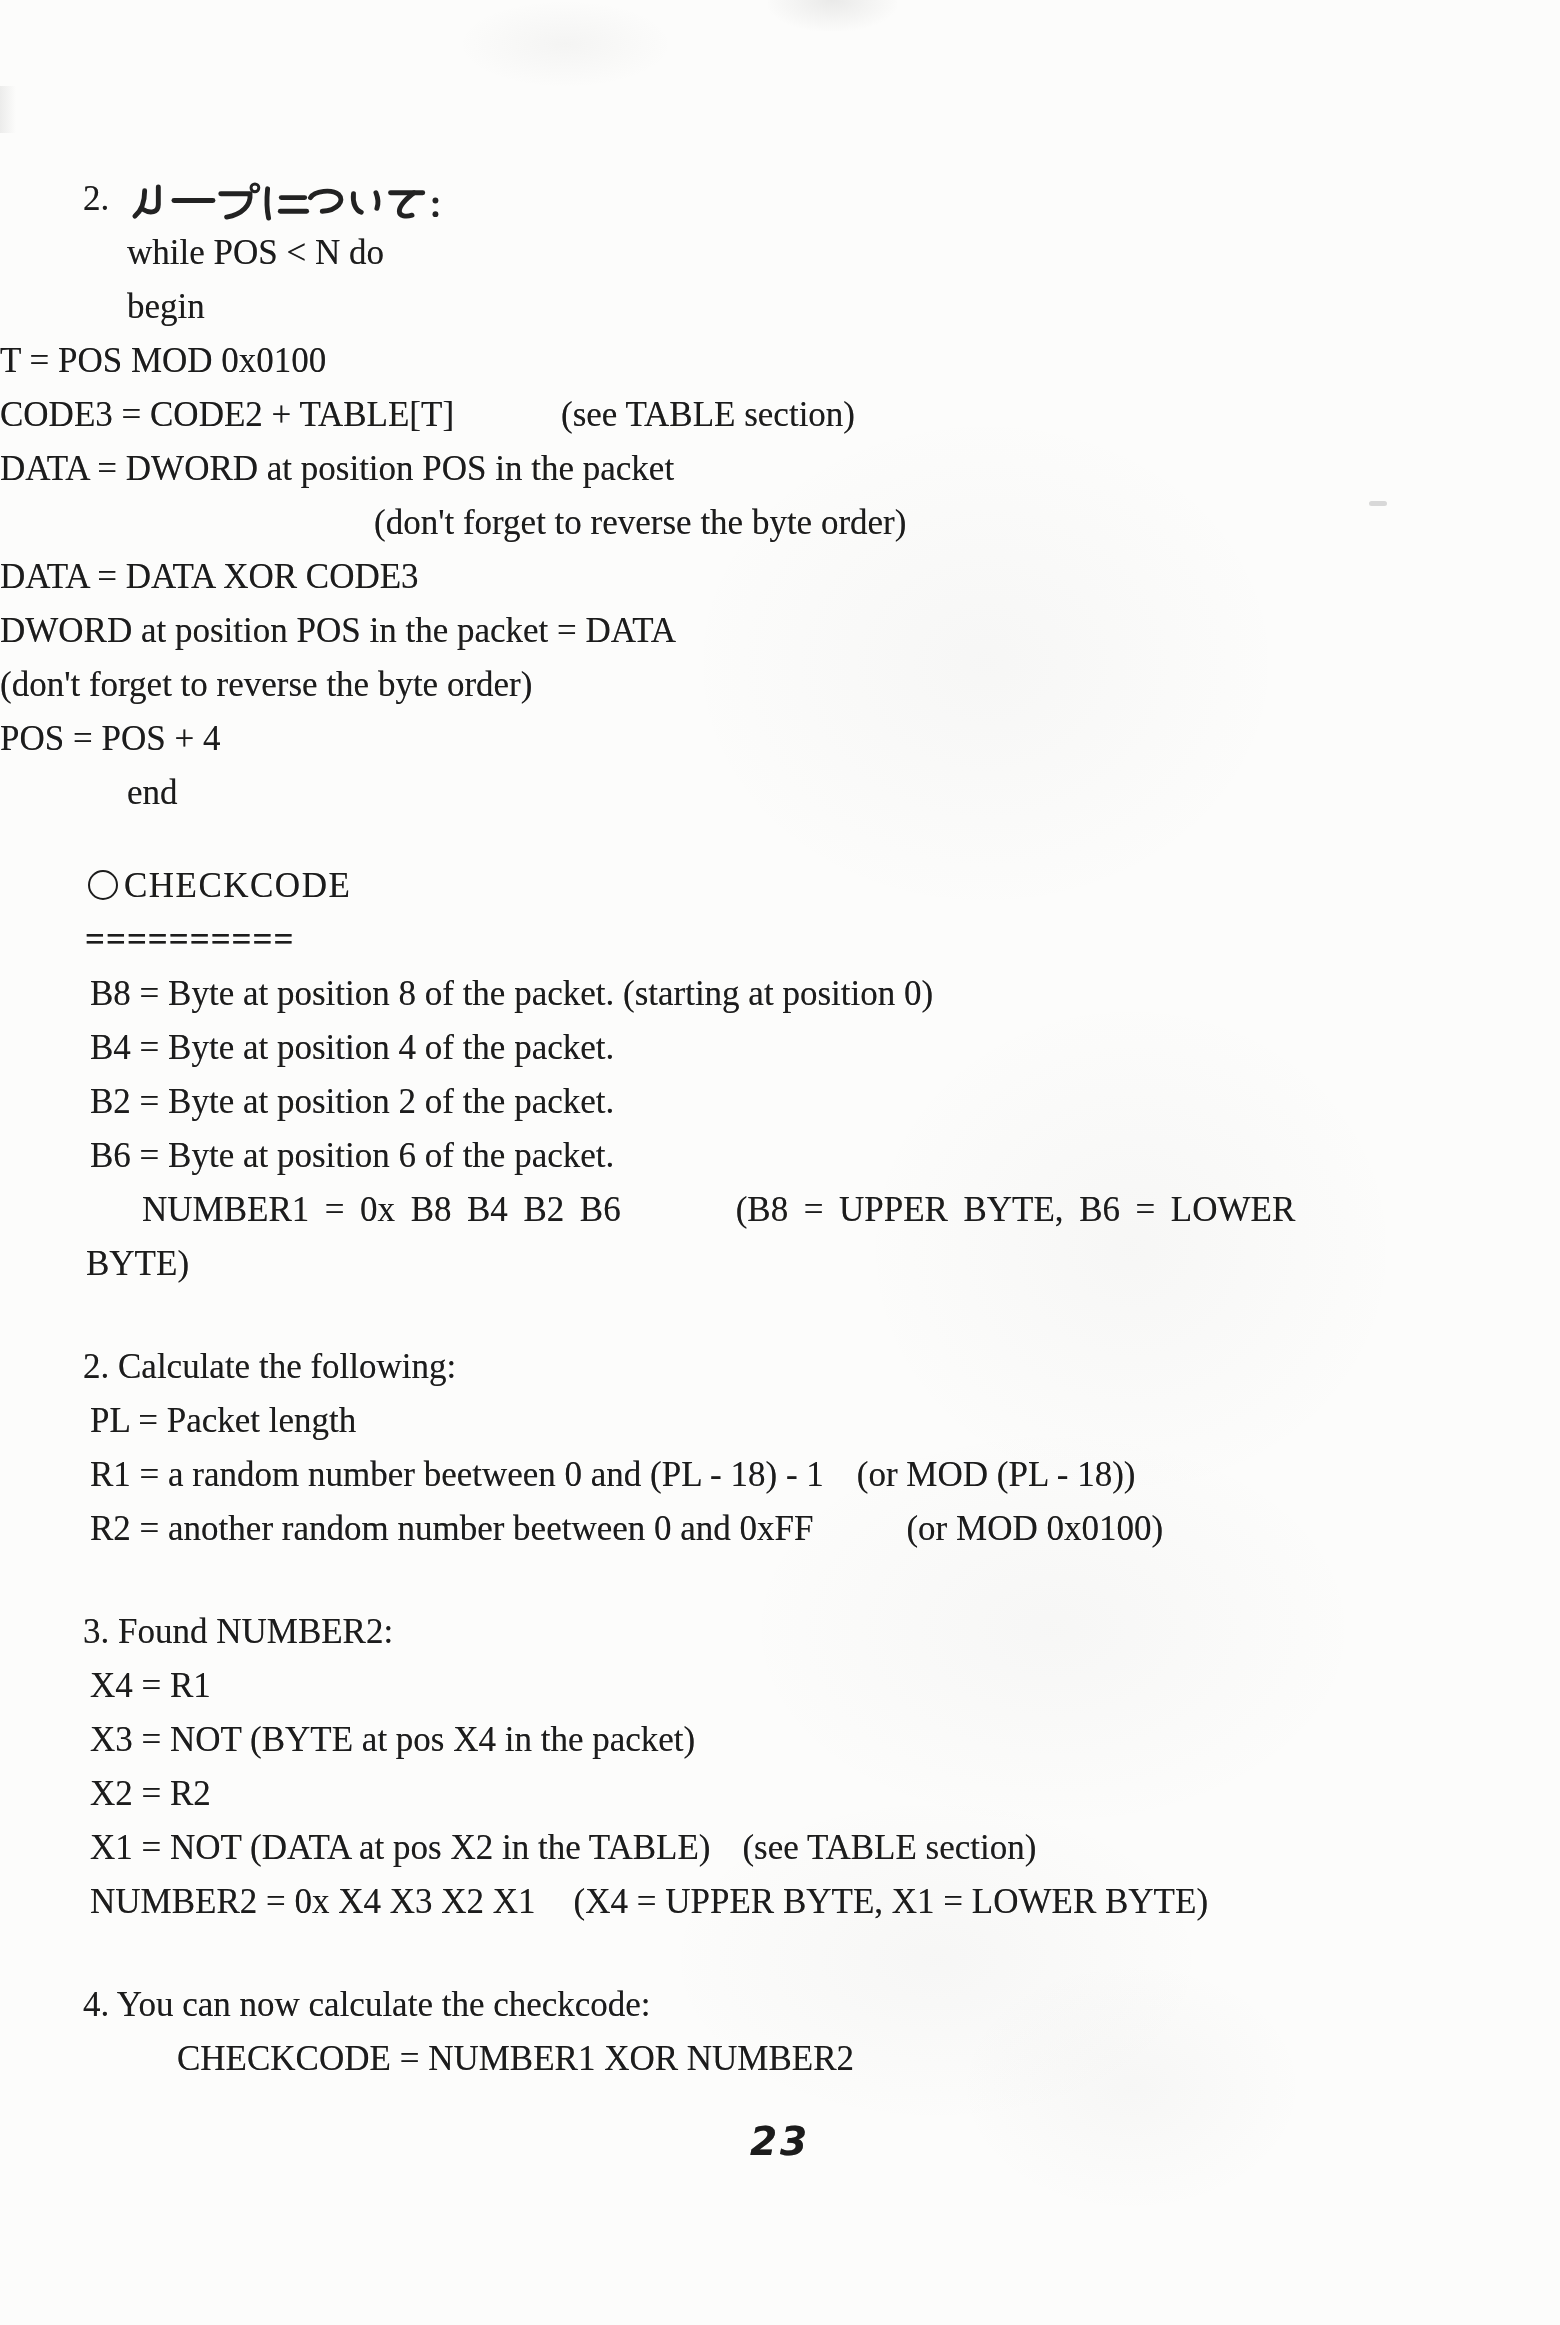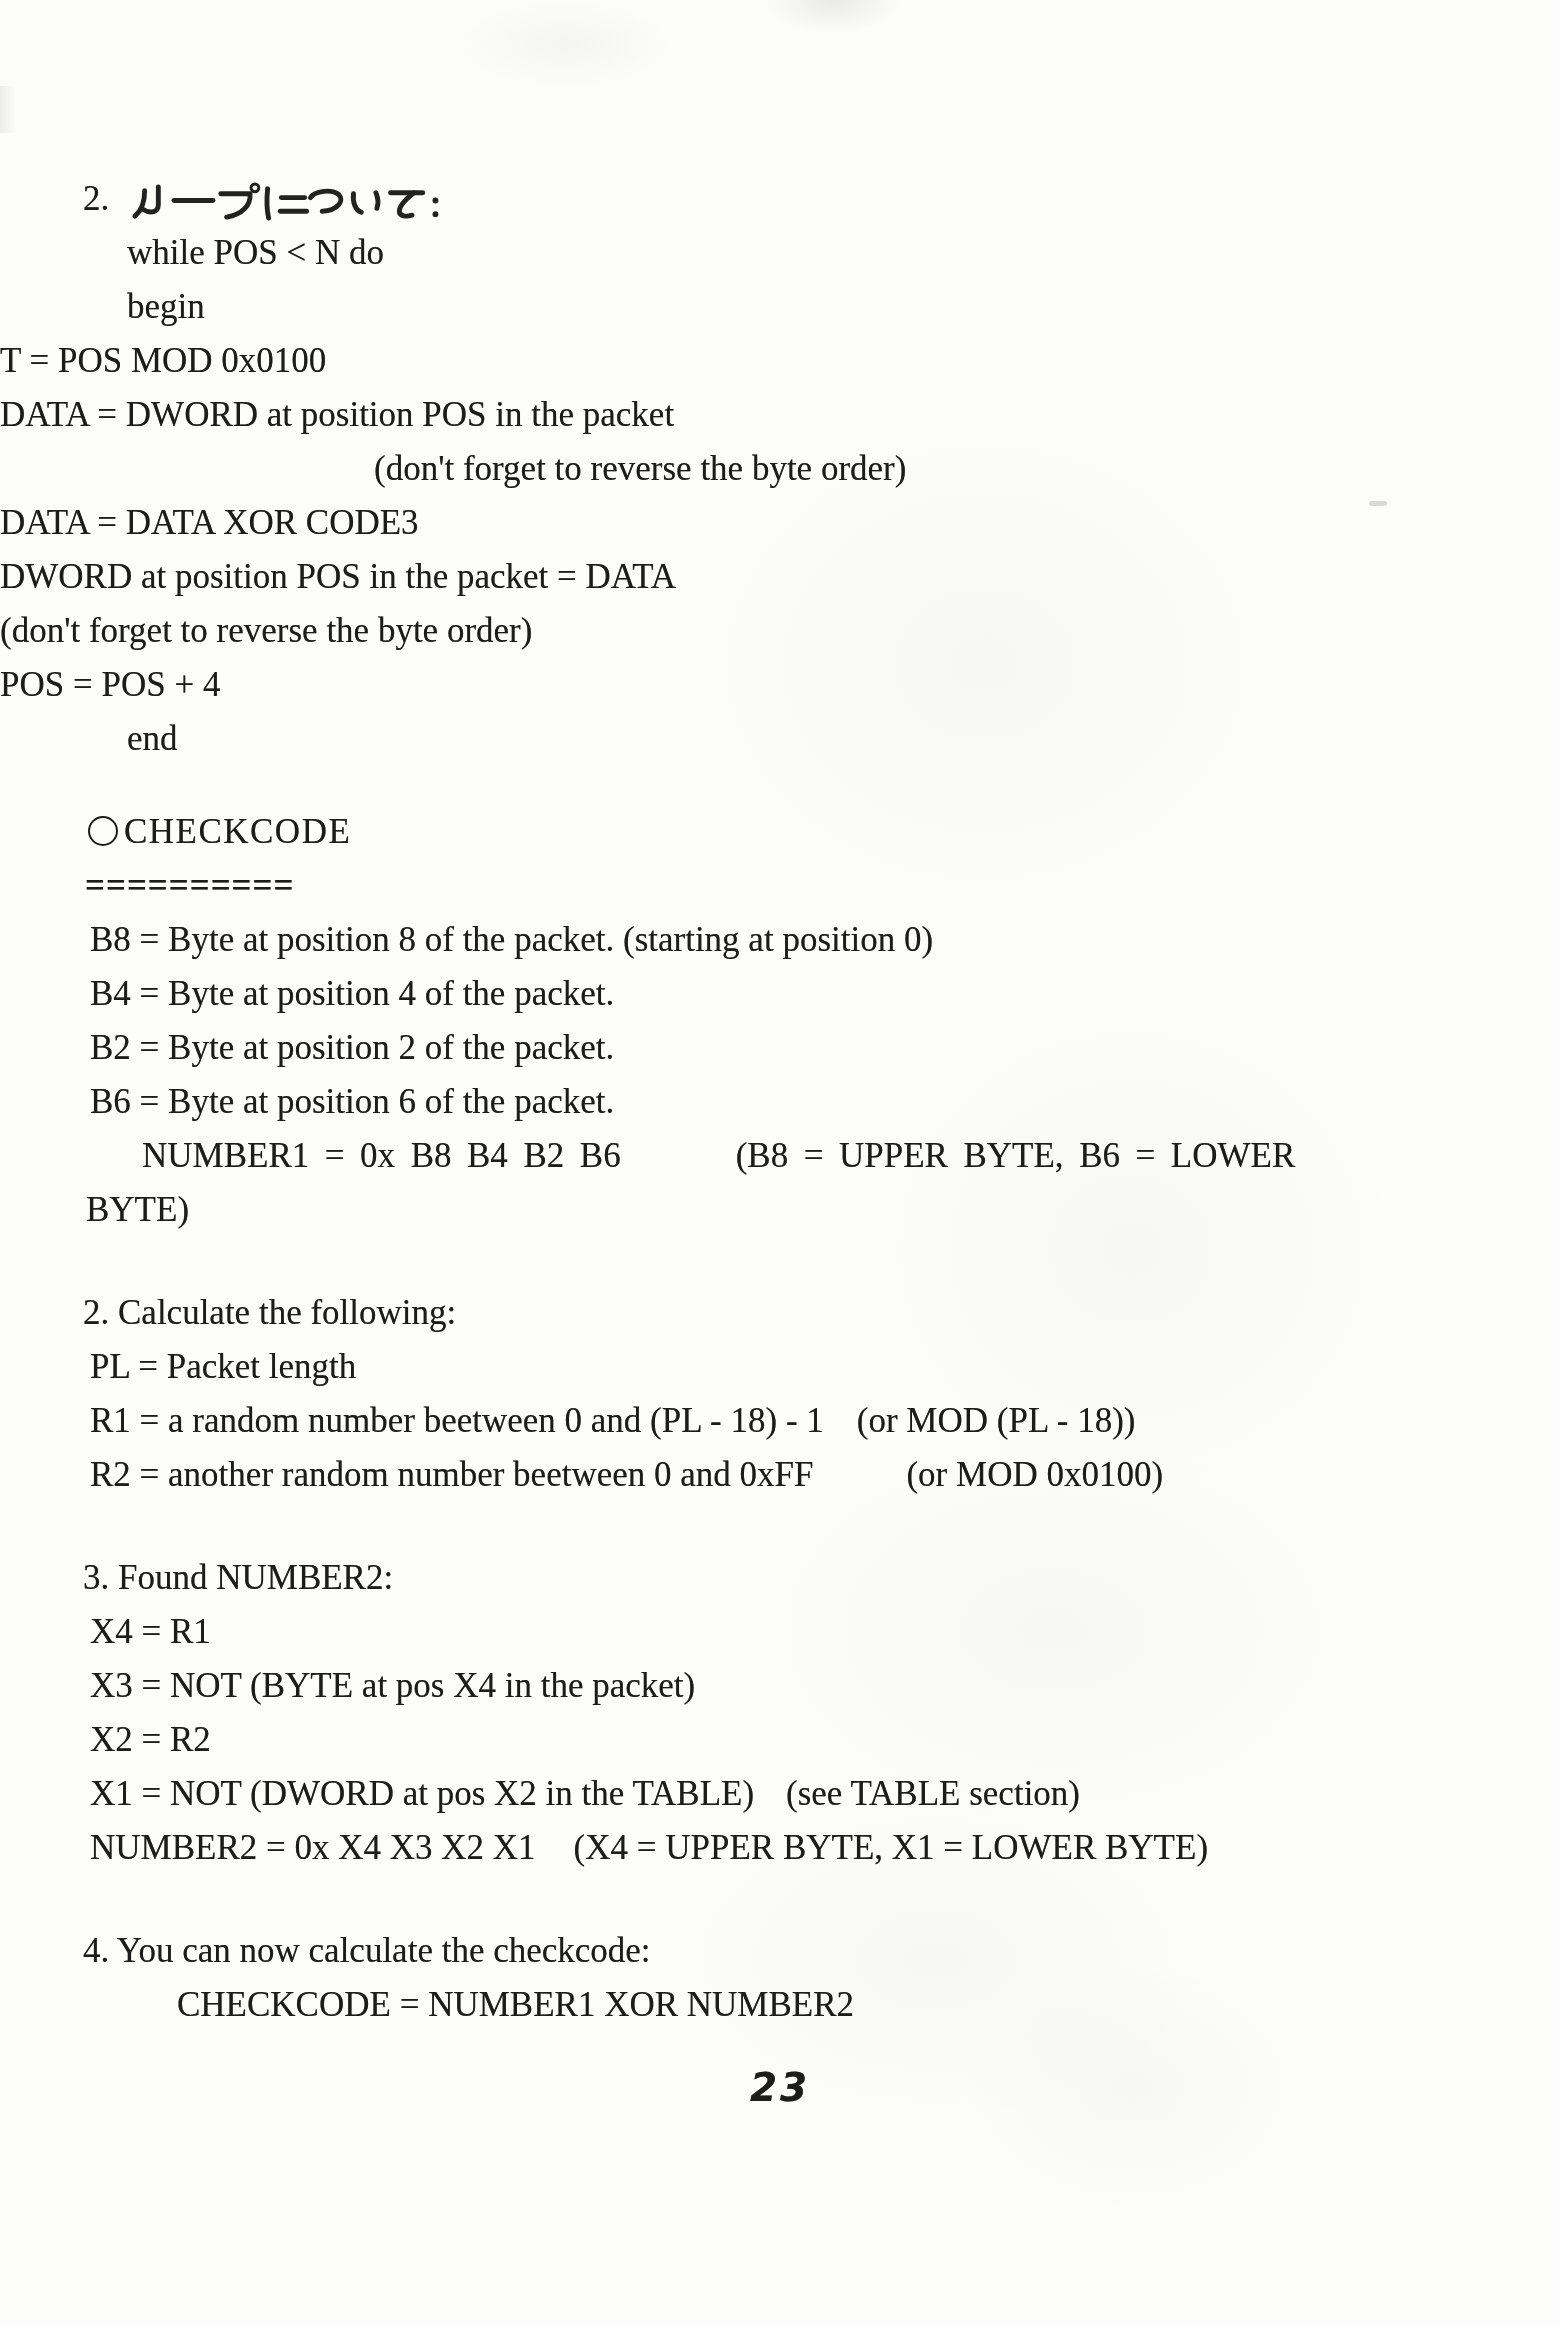--- a/index.html
+++ b/index.html
@@ -126,20 +126,23 @@
       <span class="hidden-text">ループについて:</span>
     </div>
 
     <div class="line l-while">while POS &lt; N do</div>
     <div class="line l-while">begin</div>
 
     <div class="line l-code">
       <span>T = POS MOD 0x0100</span>
     </div>
     <div class="line l-code">
+      <span>CODE3 = CODE2 + TABLE[T]</span><span class="note note-code3">(see TABLE section)</span>
+    </div>
+    <div class="line l-code">
       <span>DATA = DWORD at position POS in the packet</span>
     </div>
     <div class="line l-codein">
       <span>(don't forget to reverse the byte order)</span>
     </div>
     <div class="line l-code">
       <span>DATA = DATA XOR CODE3</span>
     </div>
     <div class="line l-code">
       <span>DWORD at position POS in the packet = DATA</span>
@@ -181,21 +184,21 @@
     <div class="line l-sub">
       <span>X4 = R1</span>
     </div>
     <div class="line l-sub">
       <span>X3 = NOT (BYTE at pos X4 in the packet)</span>
     </div>
     <div class="line l-sub">
       <span>X2 = R2</span>
     </div>
     <div class="line l-sub">
-      <span>X1 = NOT (DWORD at pos X2 in the TABLE)</span><span class="note note-x1">(see TABLE section)</span>
+      <span>X1 = NOT (DATA at pos X2 in the TABLE)</span><span class="note note-x1">(see TABLE section)</span>
     </div>
     <div class="line l-sub">
       <span>NUMBER2 = 0x X4 X3 X2 X1</span><span class="note note-n2">(X4 = UPPER BYTE, X1 = LOWER BYTE)</span>
     </div>
 
     <div class="line l-num g50">4. You can now calculate the checkcode:</div>
     <div class="line l-result">CHECKCODE = NUMBER1 XOR NUMBER2</div>
 
     <div class="line pagenum">23</div>
 

